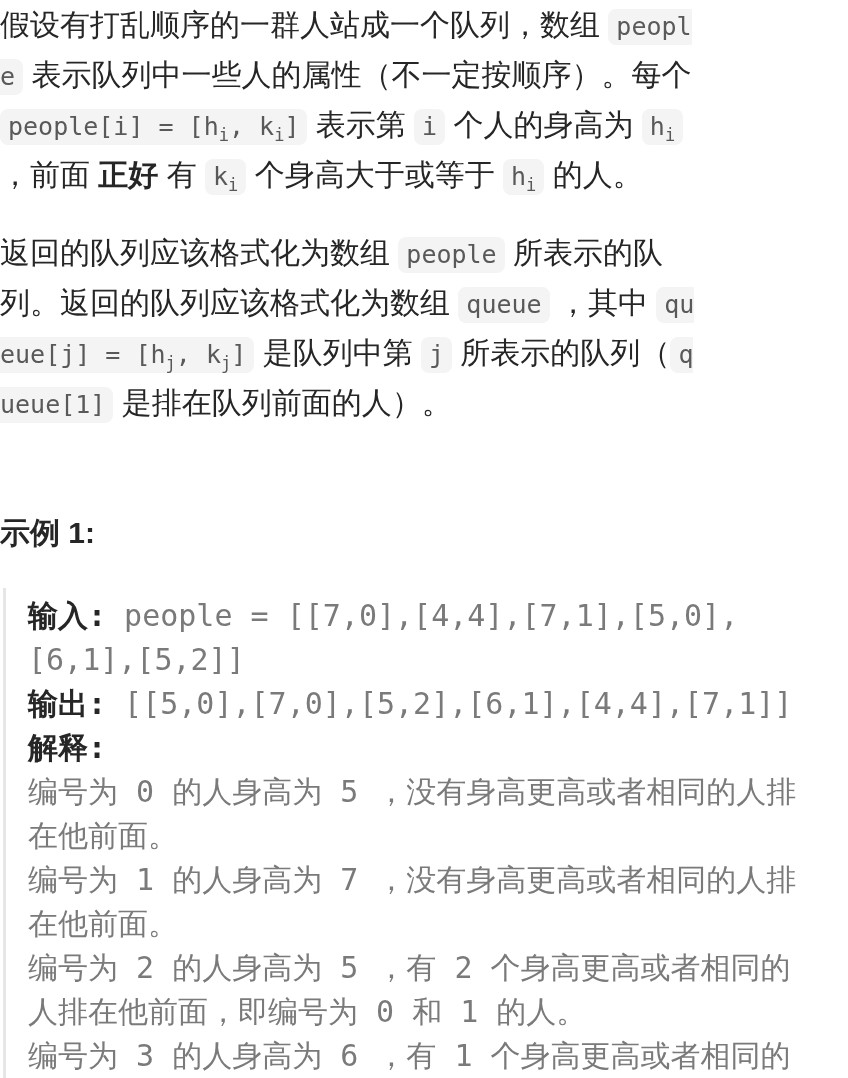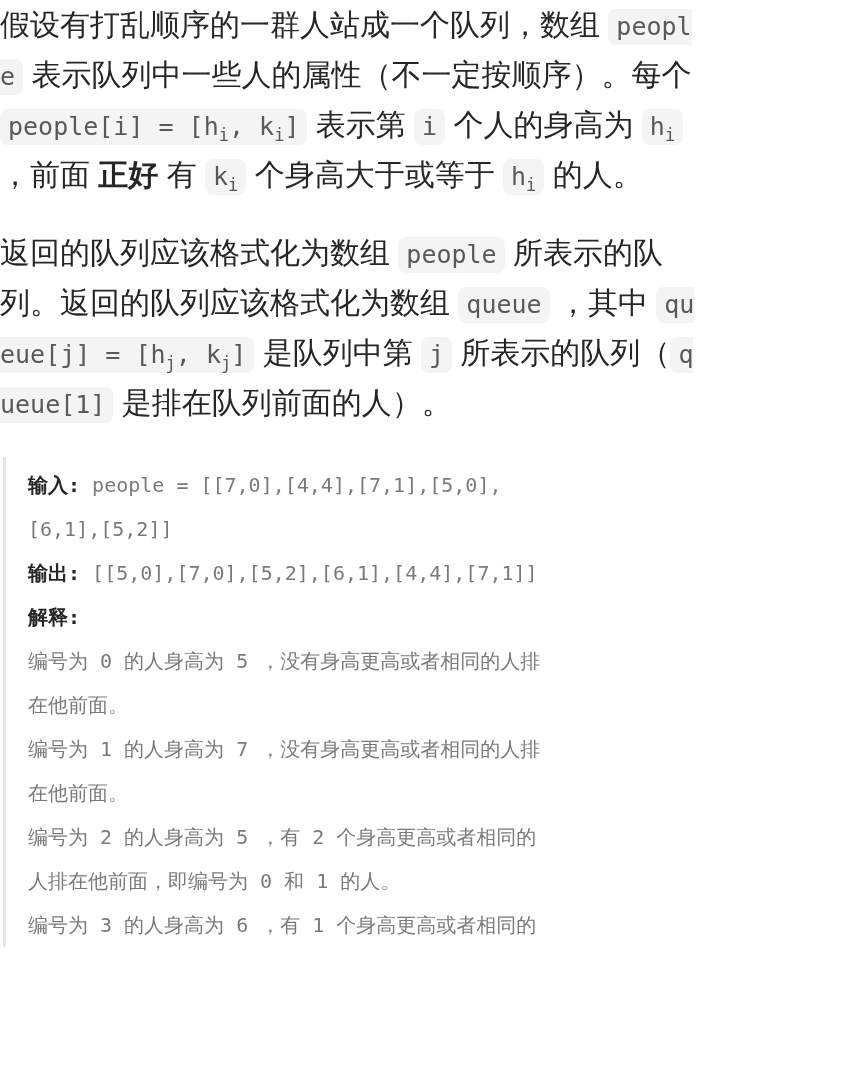--- a/index.html
+++ b/index.html
@@ -44,34 +44,35 @@
     line-height: 48px;
     font-weight: 700;
     margin: 80px 0 31px 0;
     color: #262626;
   }
   pre.example {
     margin: 0 0 0 3px;
     border-left: 3px solid #e6e6e6;
     padding: 6px 0 0 22px;
     font-family: "DejaVu Sans Mono", "Liberation Mono", monospace;
-    font-size: 20px;
+    font-size: 30px;
     line-height: 44px;
     color: #7a7a7a;
   }
   pre.example .x-line {
     white-space: pre;
   }
   pre.example .x-label {
     color: #262626;
     font-weight: 700;
   }
 </style>
 </head>
 <body>
 
 <div class="content">
   <div id="paragraphs">
       <p class="desc"><span>假设有打乱顺序的一群人站成一个队列，数组 </span><code class="inline-code">people</code><span> 表示队列中一些人的属性（不一定按顺序）。每个 </span><code class="inline-code">people[i] = [h<sub>i</sub>, k<sub>i</sub>]</code><span> 表示第 </span><code class="inline-code">i</code><span> 个人的身高为 </span><code class="inline-code">h<sub>i</sub></code><span> ，前面 </span><strong>正好</strong><span> 有 </span><code class="inline-code">k<sub>i</sub></code><span> 个身高大于或等于 </span><code class="inline-code">h<sub>i</sub></code><span> 的人。</span></p>
       <p class="desc"><span>返回的队列应该格式化为数组 </span><code class="inline-code">people</code><span> 所表示的队列。返回的队列应该格式化为数组 </span><code class="inline-code">queue</code><span> ，其中 </span><code class="inline-code">queue[j] = [h<sub>j</sub>, k<sub>j</sub>]</code><span> 是队列中第 </span><code class="inline-code">j</code><span> 所表示的队列（</span><code class="inline-code">queue[1]</code><span> 是排在队列前面的人）。</span></p>
     </div>
+  <p class="example-heading">示例 1:</p>
   <pre class="example" id="example"><div class="x-line"><strong class="x-label">输入:</strong> people = [[7,0],[4,4],[7,1],[5,0],</div><div class="x-line">[6,1],[5,2]]</div><div class="x-line"><strong class="x-label">输出:</strong> [[5,0],[7,0],[5,2],[6,1],[4,4],[7,1]]</div><div class="x-line"><strong class="x-label">解释:</strong></div><div class="x-line">编号为 0 的人身高为 5 ，没有身高更高或者相同的人排</div><div class="x-line">在他前面。</div><div class="x-line">编号为 1 的人身高为 7 ，没有身高更高或者相同的人排</div><div class="x-line">在他前面。</div><div class="x-line">编号为 2 的人身高为 5 ，有 2 个身高更高或者相同的</div><div class="x-line">人排在他前面，即编号为 0 和 1 的人。</div><div class="x-line">编号为 3 的人身高为 6 ，有 1 个身高更高或者相同的</div></pre>
 </div>
 
 </body></html>

